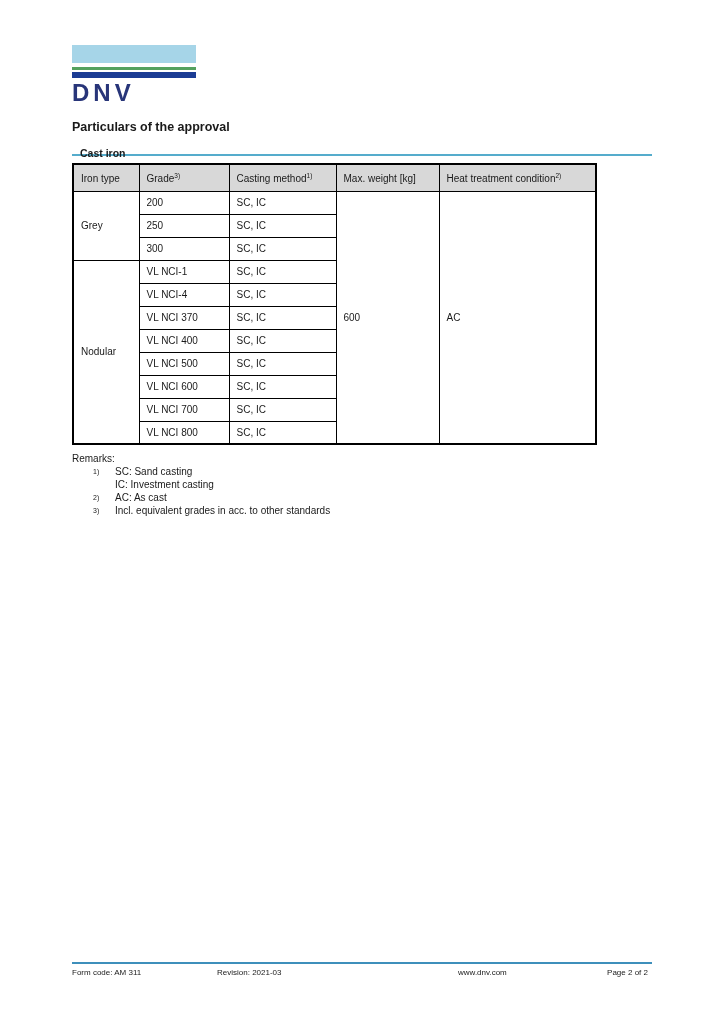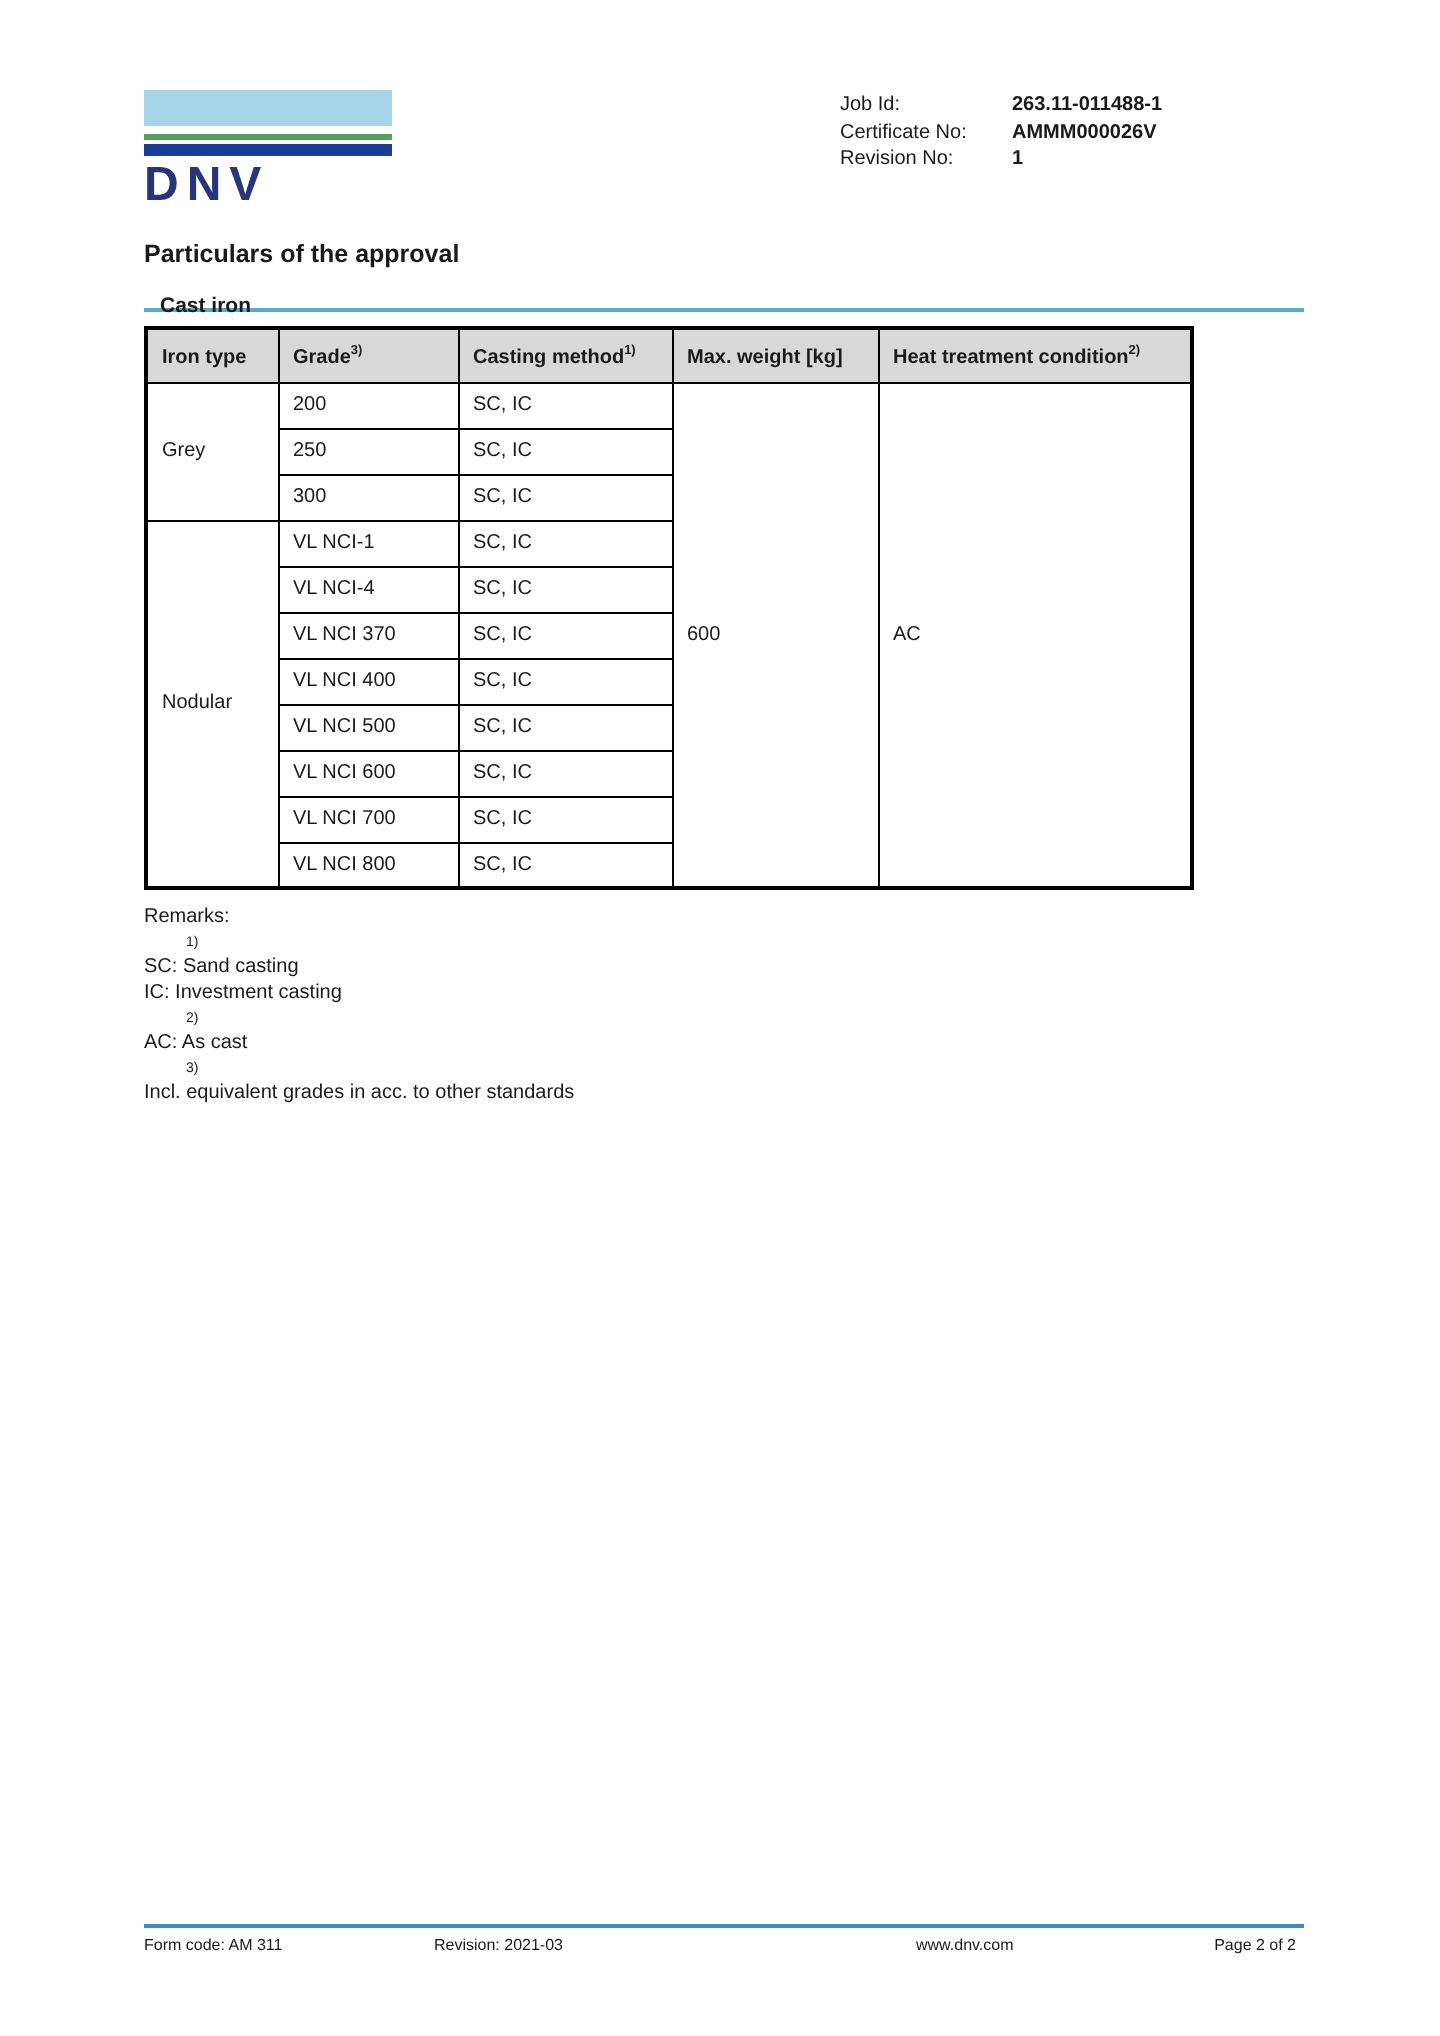--- a/index.html
+++ b/index.html
@@ -42,29 +42,29 @@
   .approval-table {
     position:absolute; left:72px; top:163px;
     border-collapse:collapse; border:2px solid #000;
     table-layout:fixed;
   }
   .approval-table th, .approval-table td {
     border:1px solid #000; font-size:10px; padding:0 0 0 7px;
     vertical-align:middle; text-align:left; overflow:hidden;
   }
   .approval-table th {
-    height:27px; background:var(--thead-bg,#D8D8D8); font-weight:700;
+    height:27px; background:var(--thead-bg,#D8D8D8); font-weight:400;
   }
   .approval-table td { height:23px; }
   .approval-table sup { font-size:6.5px; }
 
   
   .remarks { position:absolute; left:72px; top:452px; font-size:10px; }
   .remarks-title { line-height:13px; }
-  .remark-item { display:flex;flex-direction:column; }
+  .remark-item { display:flex; }
   .remark-num {
     width:22px; margin-left:21px; flex:none;
     font-size:7px; line-height:11px; padding-top:1px;
   }
   .remark-lines { line-height:13px; }
 
   
   .footer {
     position:absolute; left:72px; top:962px; width:580px; height:16px;
     border-top:2px solid var(--footer-rule,#3E8FBB); font-size:8px;
@@ -80,31 +80,20 @@
 
 <div class="page">
 
   <div class="logo">
     <div class="bar-sky"></div>
     <div class="bar-green"></div>
     <div class="bar-navy"></div>
     <div class="wordmark">DNV</div>
   </div>
 
-  <div class="jobinfo">
-    <div class="row">
-      <span class="lbl">Job Id:</span><span class="val">263.11-011488-1</span>
-    </div>
-    <div class="row">
-      <span class="lbl">Certificate No:</span><span class="val">AMMM000026V</span>
-    </div>
-    <div class="row">
-      <span class="lbl">Revision No:</span><span class="val">1</span>
-    </div>
-  </div>
 
   <div class="section-title">Particulars of the approval</div>
   <div class="subsection-title">Cast iron</div>
 
   <table class="approval-table">
     <colgroup>
       <col style="width:66px">
         <col style="width:90px">
         <col style="width:107px">
         <col style="width:103px">

